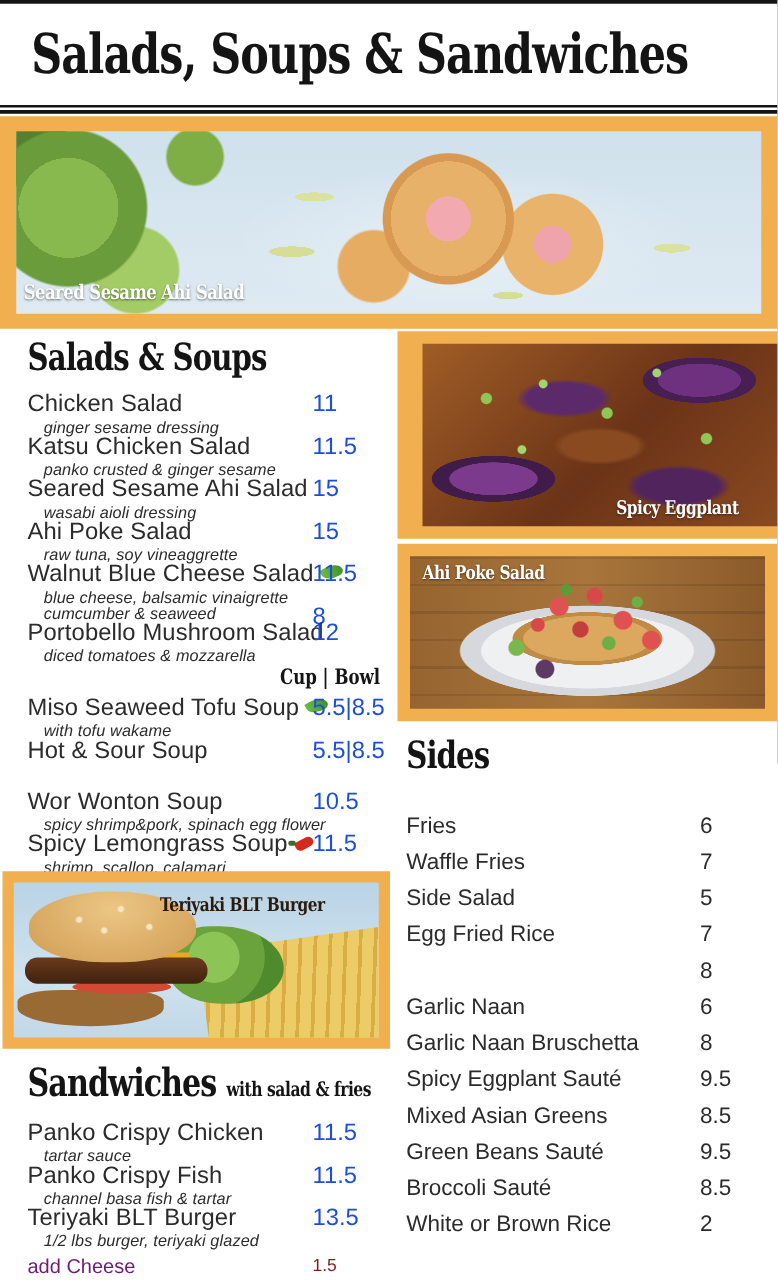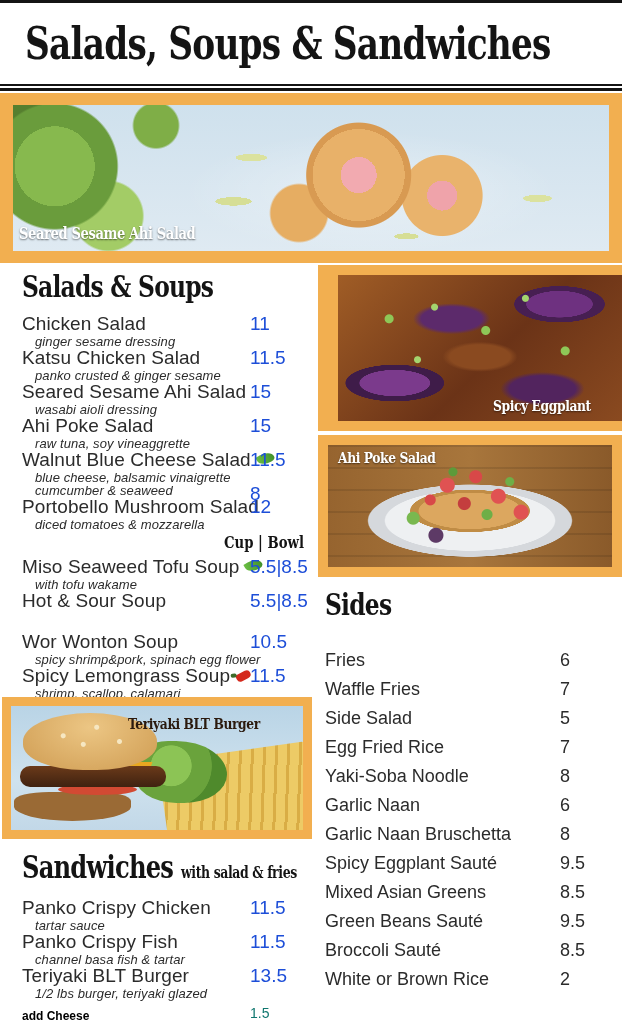--- a/index.html
+++ b/index.html
@@ -122,22 +122,22 @@
   .mi-row{position:relative;line-height:20px;}
   .mi-name{font-size:19px;letter-spacing:.1px;color:#2b2b2b;}
   .mi-price{position:absolute;left:228px;top:0;font-size:19px;color:#1d4ed8;white-space:nowrap;}
   .mi-desc{font-size:13px;line-height:13px;font-style:italic;margin-left:13px;color:#2b2b2b;letter-spacing:.1px;}
   .menu-item.no-desc{margin-bottom:20px;}
 
   .size-header{position:relative;height:18px;margin:2px 0 6px 0;}
   .size-header .poster{position:absolute;left:202px;top:0;font-size:17px;line-height:18px;letter-spacing:0;}
 
   .addon-row{position:relative;margin-top:6px;line-height:18px;}
-  .addon-name{font-size:12px;color:#000000;font-weight:bold;}
-  .addon-price{position:absolute;left:228px;top:-2px;font-size:14px;color:#0f766e;}
+  .addon-name{font-size:16px;color:#701a75;}
+  .addon-price{position:absolute;left:228px;top:-2px;font-size:14px;color:#7f1d1d;}
 
   .side-row{position:relative;height:20px;margin-bottom:9px;}
   .side-name{font-size:18px;color:#2b2b2b;}
   .side-price{position:absolute;left:235px;top:0;font-size:18px;color:#2b2b2b;}
 
   
   .item-icon{display:inline-block;vertical-align:2px;margin-left:6px;position:relative;}
   .item-icon.leaf{width:17px;height:11px;background:linear-gradient(100deg,#6cbf44,#3f8f2a);
     border-radius:0 100% 40% 100%;transform:rotate(-30deg);}
   .item-icon.chili{width:15px;height:8px;background:#d4291d;border-radius:2px 9px 9px 9px;transform:rotate(-28deg);}
@@ -341,21 +341,20 @@
           <span class="side-name">Side Salad</span>
           <span class="side-price">5</span>
         </div>
 
         <div class="side-row">
           <span class="side-name">Egg Fried Rice</span>
           <span class="side-price">7</span>
         </div>
 
         <div class="side-row">
-          <span class="side-name">Yaki-Soba Noodle</span>
           <span class="side-price">8</span>
         </div>
 
         <div class="side-row">
           <span class="side-name">Garlic Naan</span>
           <span class="side-price">6</span>
         </div>
 
         <div class="side-row">
           <span class="side-name">Garlic Naan Bruschetta</span>

